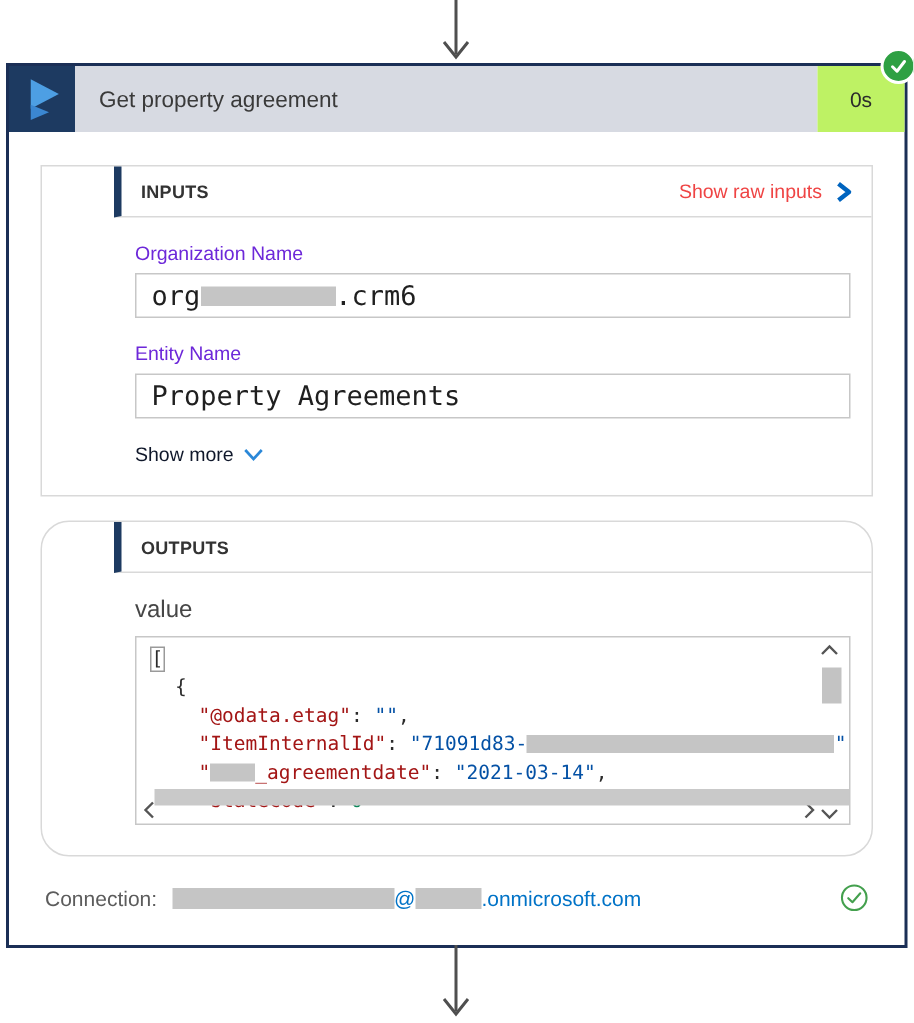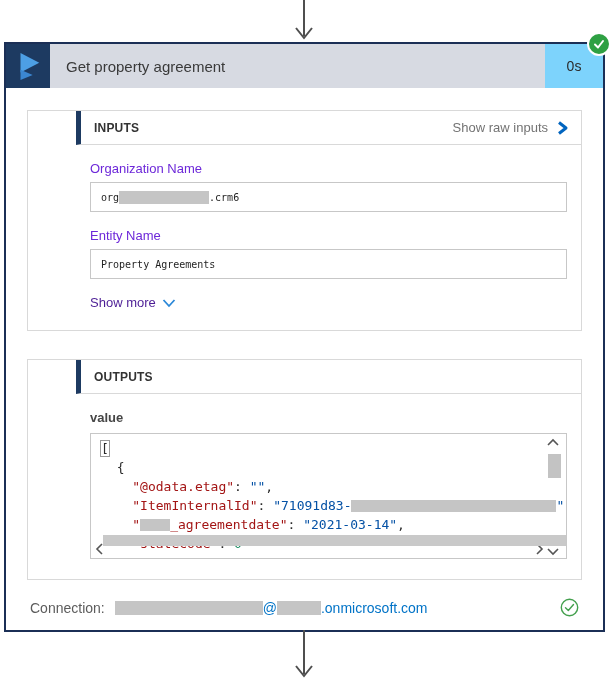--- a/index.html
+++ b/index.html
@@ -13,51 +13,51 @@
   .arrow.bottom { top:630px; height:50px; }
 
   
   .card { position:absolute; left:4px; top:42px; width:601px; height:590px;
           background:#fff; border:2px solid #1b2f56; }
 
   .card-header { display:flex; align-items:stretch; height:44px; }
   .icon-cell { width:44px; background:#1d3a61; display:flex; align-items:center; justify-content:center; flex:none; }
   .title-cell { flex:1; background:#d7dae2; display:flex; align-items:center; padding-left:16px;
                 font-size:15px; color:#3a3a3a; }
-  .duration-cell { width:58px; background:#7dd3fc; display:flex; align-items:center; justify-content:center;
+  .duration-cell { width:58px; background:#bef264; display:flex; align-items:center; justify-content:center;
                    font-size:14px; color:#2b2b2b; flex:none; }
   .status-badge { position:absolute; top:-12px; right:-8px; width:24px; height:24px; border-radius:50%;
                   background:#2ea043; border:2px solid #fff; display:flex; align-items:center; justify-content:center; z-index:5; }
 
   .card-body { padding:22px 21px 0 21px; }
 
   .panel { border:1px solid #d9d9d9; background:#fff;padding-left:48px; }
-  .panel + .panel { margin-top:28px; }
+  .panel + .panel { margin-top:16px;border-radius:19px; }
   .panel-header { display:flex; align-items:center; justify-content:space-between; height:34px;
                   border-left:5px solid #1d3a61; border-bottom:1px solid #d9d9d9; padding:0 12px 0 13px; }
   .section-label { font-size:12px; font-weight:700; color:#333; letter-spacing:0.2px; }
   .show-raw { display:flex; align-items:center; gap:8px; cursor:pointer; }
-  .show-raw span { font-size:13px; color:#737373; }
+  .show-raw span { font-size:13px; color:#ef4444; }
   .panel-content { padding:16px 14px 20px 14px; }
 
   .field-label { font-size:13px; color:#6d28d9; margin-bottom:6px; }
   .field-box { width:100%; height:30px; border:1px solid #c7c7c7; background:#fff;
-               font-family:"DejaVu Sans Mono", monospace; font-size:10px; color:#1f1f1f;
+               font-family:"DejaVu Sans Mono", monospace; font-size:18px; color:#1f1f1f;
                display:flex; align-items:center; padding:0 10px; margin-bottom:16px; }
   .redact { display:inline-block; background:#c5c5c5; height:13px; vertical-align:-2px; }
   .redact.org { width:90px; }
   .redact.guid { width:205px; height:12px; }
   .redact.keybit { width:30px; height:12px; }
   .redact.user { width:148px; height:14px; }
   .redact.dom { width:44px; height:14px; }
 
   .link-row { display:flex; align-items:center; gap:6px; margin-top:2px; cursor:pointer; }
-  .link-row span { font-size:13px; color:#4c1d95; }
-
-  .value-label { font-size:13px; color:#464646; margin-bottom:8px;font-weight:bold; }
+  .link-row span { font-size:13px; color:#0f172a; }
+
+  .value-label { font-size:16px; color:#464646; margin-bottom:8px; }
 
   .code-box { position:relative; height:126px; border:1px solid #c7c7c7; overflow:hidden;
               font-family:"DejaVu Sans Mono", monospace; font-size:13px; line-height:19px; color:#2b2b2b;
               padding:5px 30px 5px 10px; }
   .code-line { white-space:pre; position:relative; }
   .ind1 { padding-left:2ch; } .ind2 { padding-left:4ch; }
   .tok-key { color:#a31515; } .tok-str { color:#0451a5; } .tok-num { color:#098658; } .tok-punc { color:#2b2b2b; }
   .caret-box { outline:1px solid #9a9a9a; outline-offset:0px; }
   .overlay-bar { position:absolute; left:2px; top:1px; height:11px; width:480px; background:#c9c9c9; z-index:2; }
 

